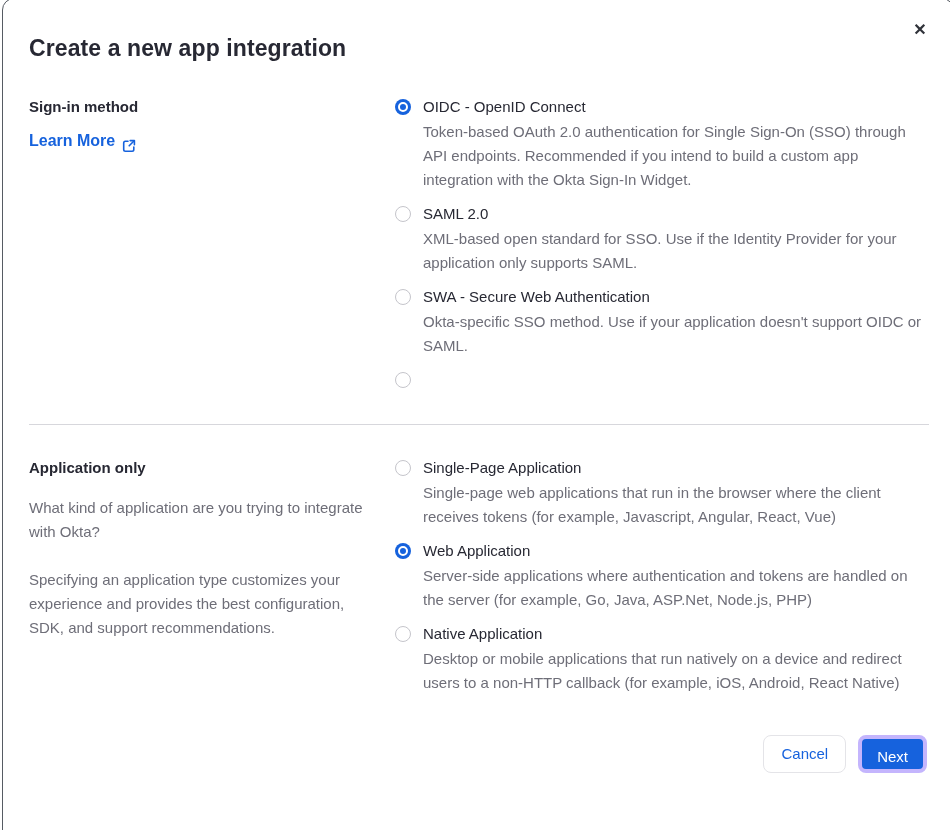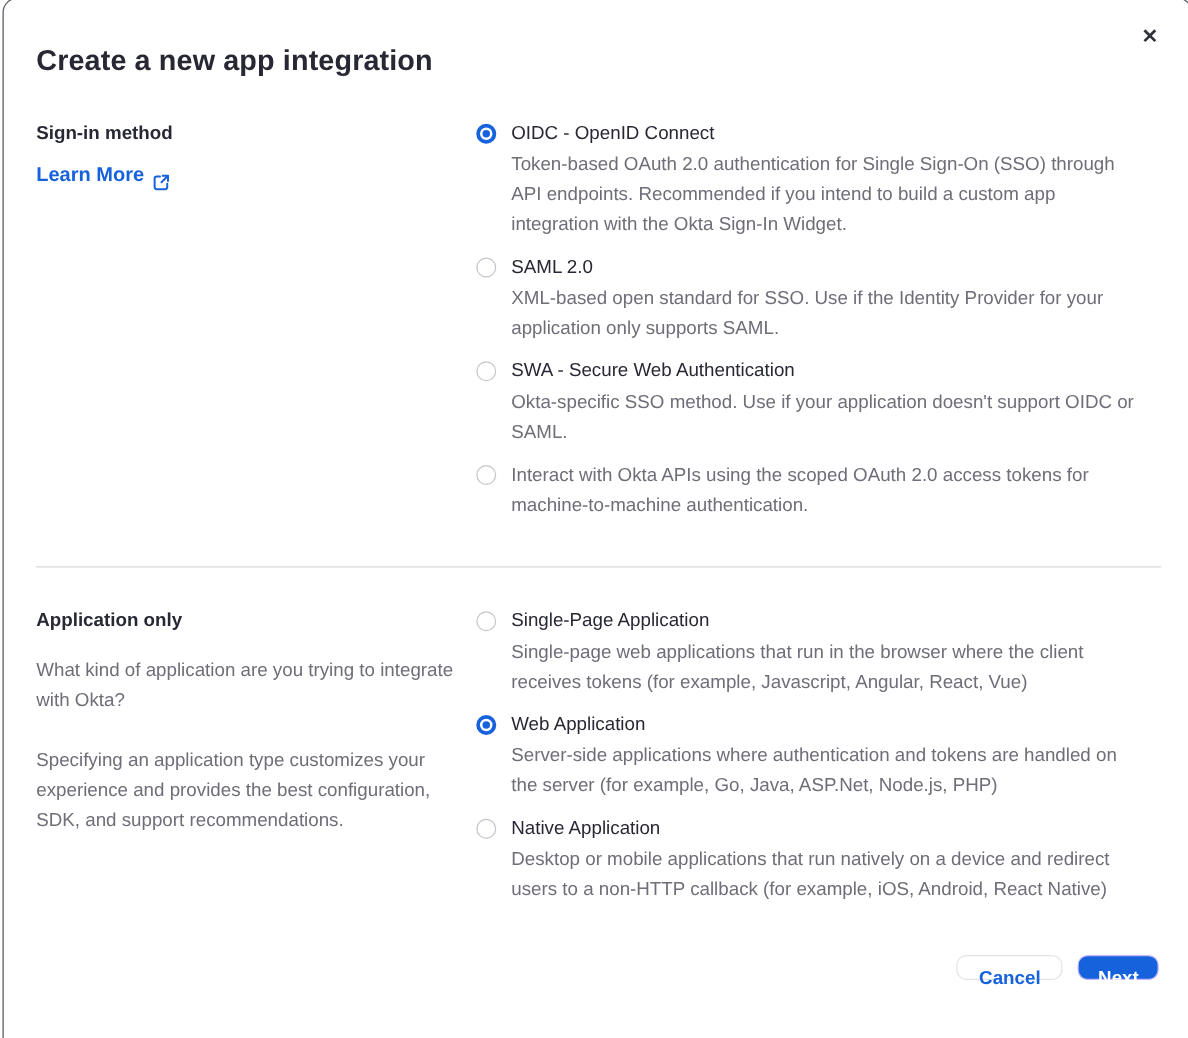--- a/index.html
+++ b/index.html
@@ -12,21 +12,21 @@
   .modal-inner { padding:34px 22px 0 26px; position:relative; height:100%; }
   .close-btn {
     position:absolute; top:20px; right:22px; width:22px; height:22px;
     background:none; border:none; font-size:16px; line-height:22px; text-align:center;
     color:#30333a; cursor:pointer; font-weight:700;
   }
   .title {
     font-size:23px; font-weight:700; color:#272833; line-height:30px; letter-spacing:0.1px;
   }
   .section-grid {
-    display:grid; grid-template-columns:352px 1fr; margin-top:32px;
+    display:grid; grid-template-columns:352px 1fr; column-gap:14px; margin-top:32px;
   }
   .left-col .heading {
     font-size:15px; font-weight:700; color:#272833; line-height:24px;
   }
   .left-col p {
     font-size:15px; color:#6e6e78; line-height:24px; margin-top:16px; max-width:340px;
   }
   .learn-more {
     display:inline-flex; align-items:flex-end; gap:7px; margin-top:10px;
     font-size:16px; font-weight:700; color:#1662dd; text-decoration:none; line-height:24px;
@@ -44,28 +44,28 @@
   }
   .option-label { font-size:15px; font-weight:500; color:#272833; line-height:24px; }
   .option-desc { font-size:15px; color:#6e6e78; line-height:24px; margin-top:1px; max-width:508px; }
   .divider { border:none; border-top:1px solid #d7d7dc; margin:26px 2px 0 0; }
   .section-grid.second { margin-top:31px; }
   .footer {
     display:flex; justify-content:flex-end; align-items:center; gap:12px;
     margin-top:30px; padding-right:4px;
   }
   .btn {
-    height:20px; border-radius:8px; font-family:"Liberation Sans", sans-serif;
-    font-size:15px; font-weight:700; cursor:pointer; line-height:36px;
+    height:38px; border-radius:8px; font-family:"Liberation Sans", sans-serif;
+    font-size:15px; font-weight:400; cursor:pointer; line-height:36px;
   }
   .btn-cancel {
     background:#ffffff; border:1px solid #e4e4e8; color:#1662dd; padding:0 17px;
   }
   .btn-next {
-    background:#1662dd; border:1px solid #c4b5fd; color:#ffffff; padding:0 15px;
+    background:#1662dd; border:4px solid #c4b5fd; color:#ffffff; padding:0 15px;
   }
 </style>
 </head>
 <body>
 
 <div class="modal">
   <div class="modal-inner">
 
     <button class="close-btn">✕</button>
 
@@ -107,21 +107,20 @@
           <span class="radio unselected"></span>
           <div>
             <div class="option-label">SWA - Secure Web Authentication</div>
             <div class="option-desc">Okta-specific SSO method. Use if your application doesn't support OIDC or SAML.</div>
           </div>
         </div>
 
         <div class="option-row">
           <span class="radio unselected"></span>
           <div>
-            <div class="option-desc">Interact with Okta APIs using the scoped OAuth 2.0 access tokens for machine-to-machine authentication.</div>
           </div>
         </div>
 
       </div>
     </div>
 
     <hr class="divider">
 
     <div class="section-grid second">
       <div class="left-col">

